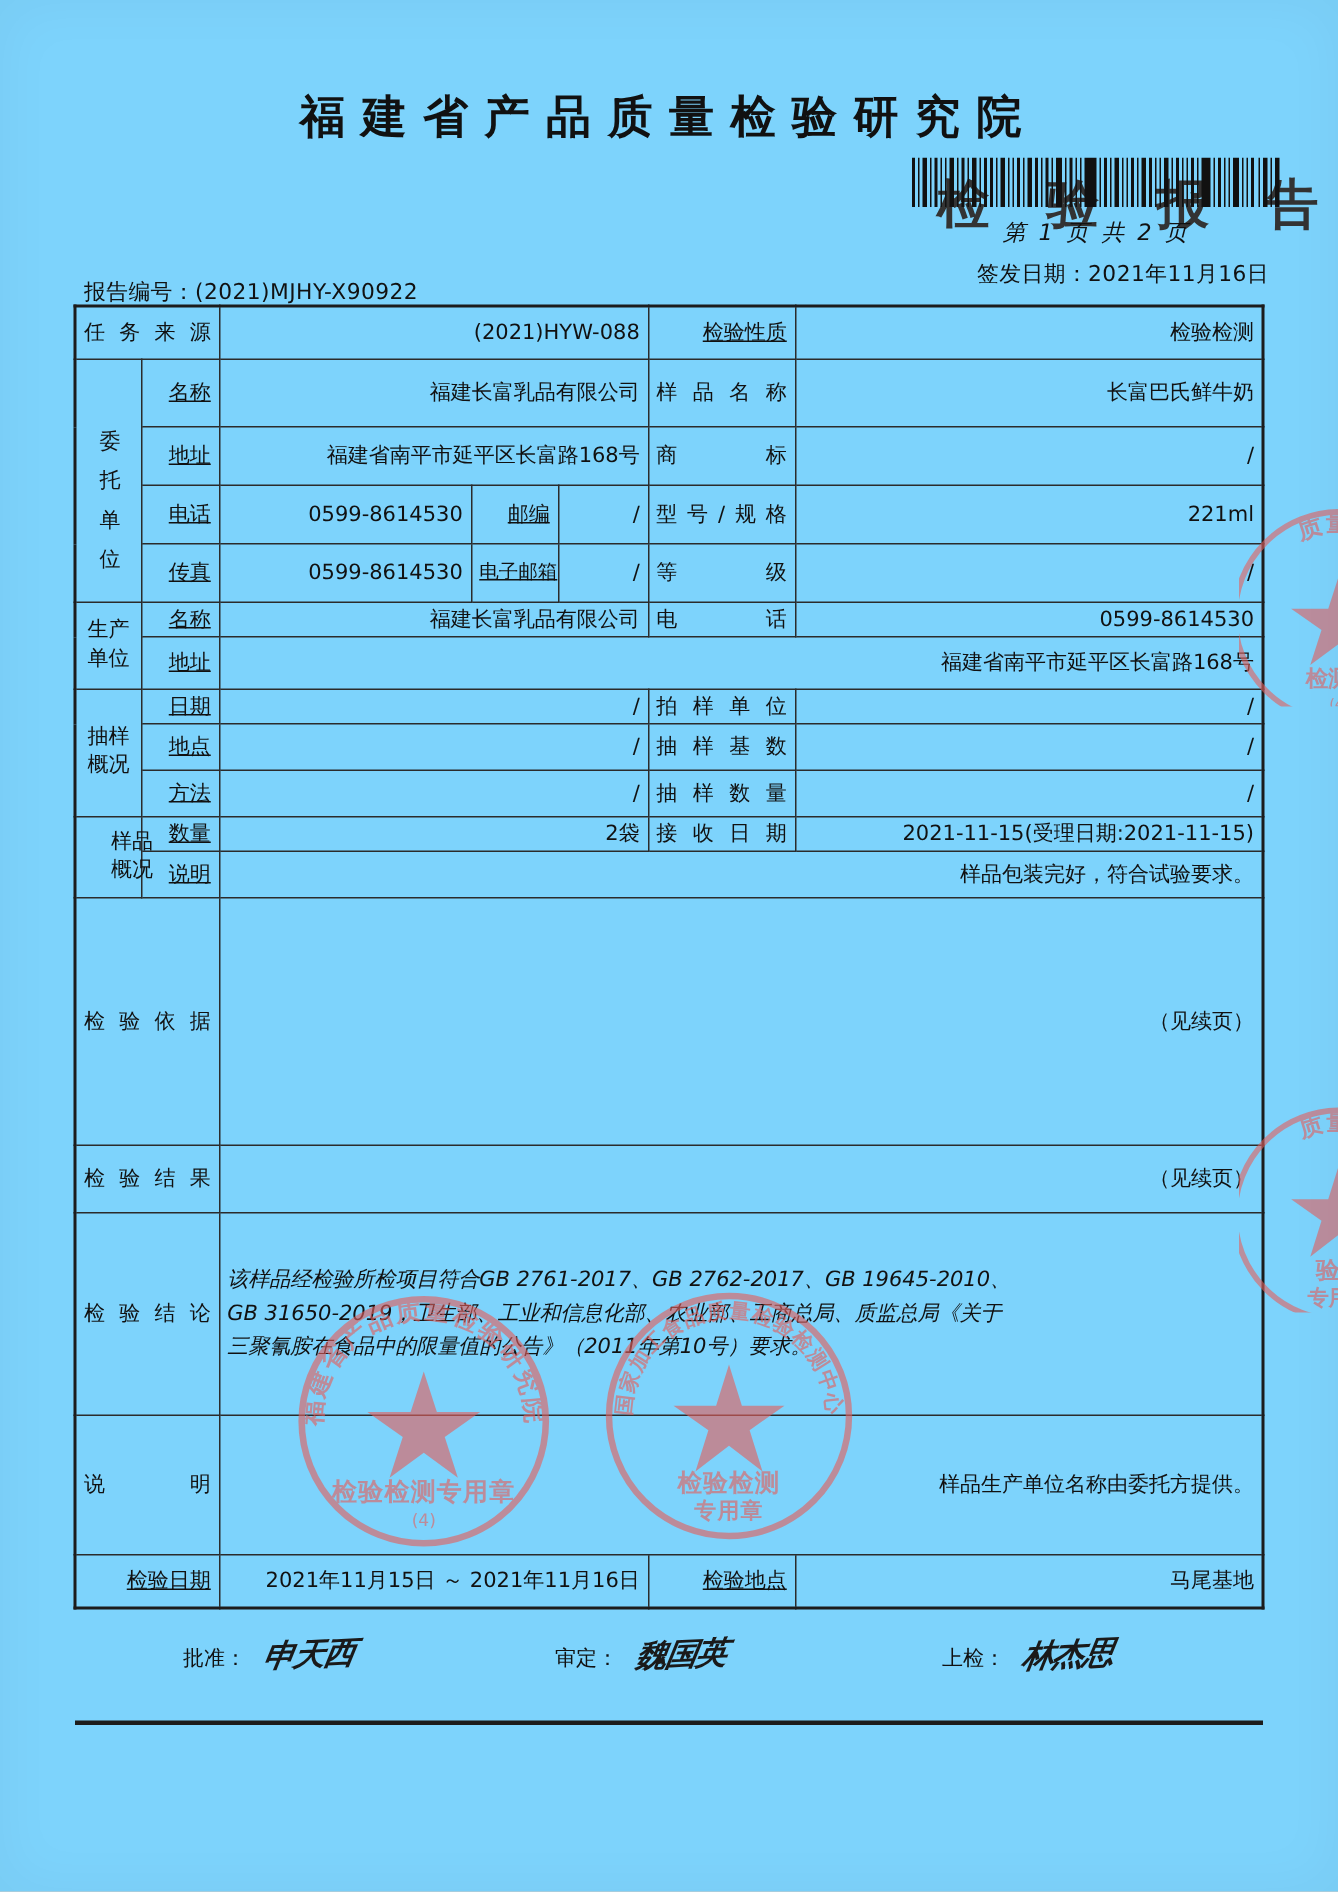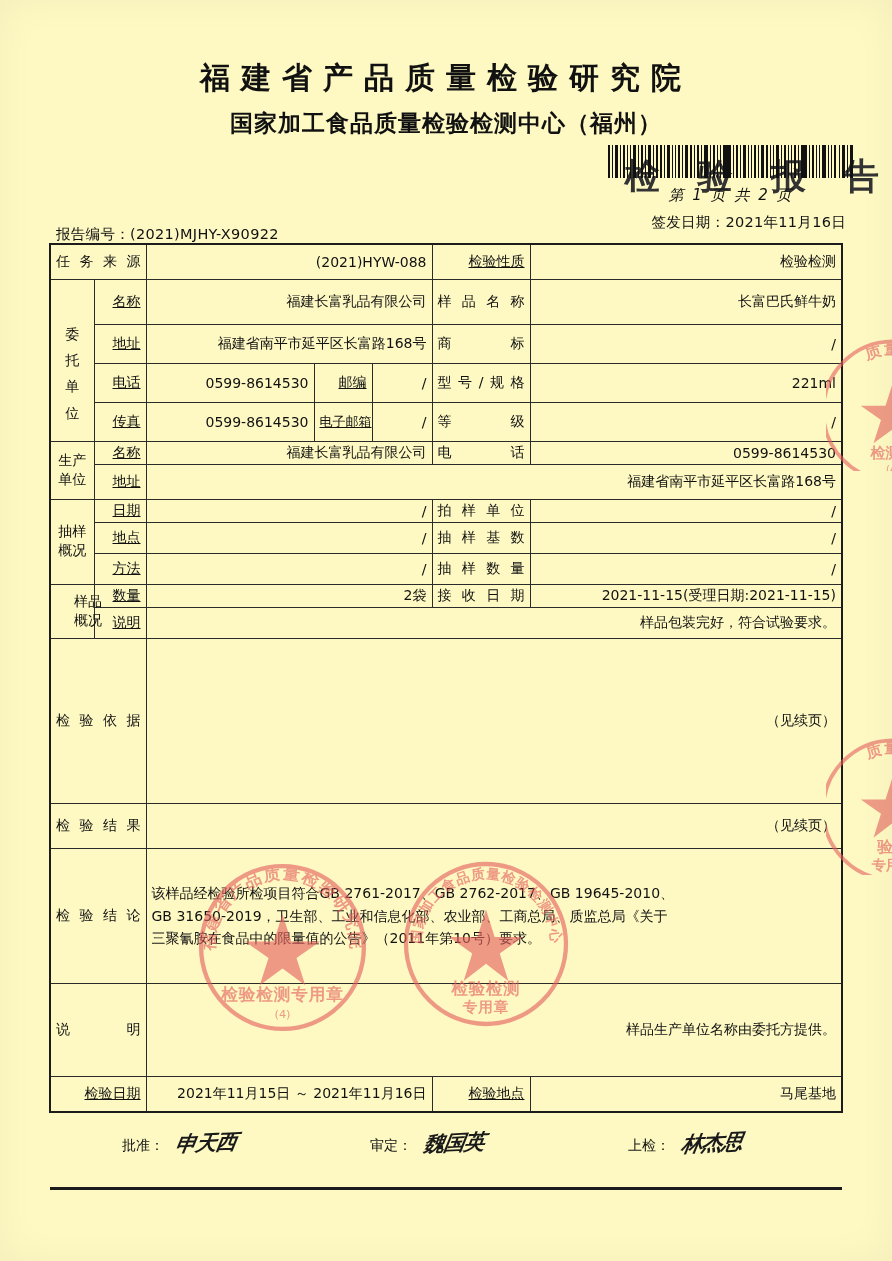--- a/index.html
+++ b/index.html
@@ -1,18 +1,18 @@
 <!DOCTYPE html>
 <html><head>
 <meta charset="utf-8">
 <style>
   html,body{margin:0;padding:0;background:#c9c9c9;}
   body{font-family:"DejaVu Sans","Liberation Sans",sans-serif;}
   #page{
-    position:relative;width:892px;height:1261px;background:#fef9c3;
+    position:relative;width:892px;height:1261px;background:#7dd3fc;
     margin:0 auto;overflow:hidden;
   }
   
   .hdr{text-align:center;}
   .title1{
     font-size:30px;font-weight:bold;letter-spacing:11px;
     padding-top:58px;color:#111;font-family:"DejaVu Sans",sans-serif;
   }
   .title2{
     font-size:23px;font-weight:bold;letter-spacing:1px;margin-top:9px;color:#111;
@@ -46,21 +46,21 @@
   td.vert{text-align:center;line-height:1.55;}
   td.val{text-align:right;}
   .outer{border:2px solid #1c1c1c !important;}
   .h26{height:26px;}
   .h30{height:30px;}
   .h34{height:34px;}
   .h40{height:40px;}
   
   .vstack{display:block;line-height:1.5;}
   
-  td.concl{line-height:1.62;font-size:13.6px;padding:8px 6px 8px 8px;vertical-align:middle;}
+  td.concl{line-height:1.62;font-size:13.6px;padding:8px 6px 8px 8px;vertical-align:middle;font-style:italic;}
   
   .signband{position:relative;width:792px;margin:0 auto;height:70px;}
   .sgitem{position:absolute;top:16px;font-size:14px;color:#111;}
   .sgname{
     font-family:"DejaVu Serif",serif;font-style:italic;font-size:21px;
     margin-left:8px;color:#1a1a1a;letter-spacing:-1px;
     display:inline-block;transform:skewX(-12deg) rotate(-3deg);font-weight:bold;
   }
   .rulewrap{width:792px;margin:4px auto 0;}
   .rule-thick{border-top:3px solid #1c1c1c;}
@@ -77,21 +77,20 @@
     box-shadow:inset 0 0 40px rgba(0,0,0,.045);
   }
 </style>
 </head>
 <body>
 
 <div id="page">
 
   <div class="hdr">
     <div class="title1">福建省产品质量检验研究院</div>
-    <div class="title2">国家加工食品质量检验检测中心（福州）</div>
     <div class="title3row">
       <div class="title3">检 验 报 告</div>
       <div class="barcode-wrap">
         <svg class="barcode" viewBox="0 0 248 33" preserveAspectRatio="none">
           <g fill="#111">
             <rect x="1" y="0" width="2" height="33"></rect>
               <rect x="5" y="0" width="1" height="33"></rect>
             <rect x="8" y="0" width="3" height="33"></rect>
               <rect x="13" y="0" width="1" height="33"></rect>
             <rect x="16" y="0" width="2" height="33"></rect>

